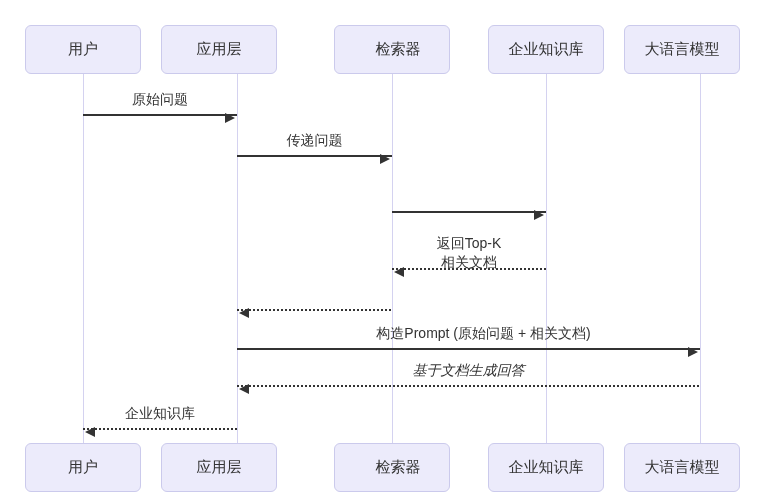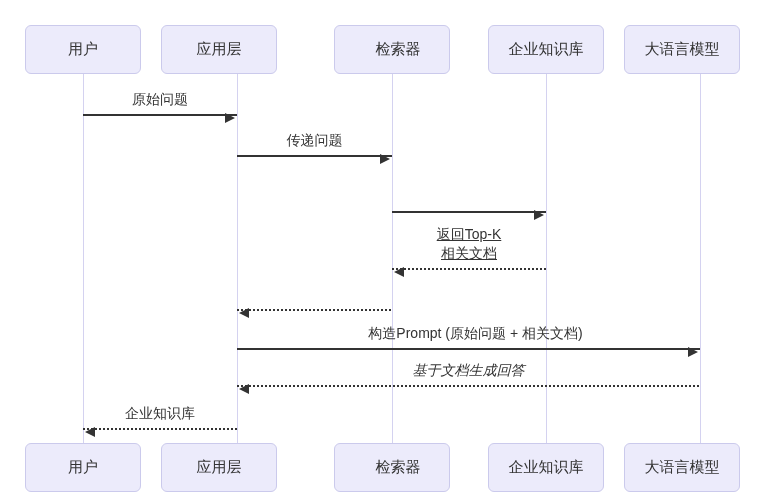--- a/index.html
+++ b/index.html
@@ -139,31 +139,31 @@
 
   <div class="msg-label" style="left:225px; top:119px; width:155px;">传递问题</div>
   <div class="msg-line" style="left:225px; top:143px; width:155px;">
     <div class="arrowhead right"></div>
   </div>
 
   <div class="msg-line" style="left:380px; top:199px; width:154px;">
     <div class="arrowhead right"></div>
   </div>
 
-  <div class="msg-label" style="left:380px; top:213px; width:154px;text-decoration:underline;">返回Top-K
+  <div class="msg-label" style="left:380px; top:222px; width:154px;">返回Top-K
 相关文档</div>
   <div class="msg-line dashed" style="left:380px; top:256px; width:154px;">
     <div class="arrowhead left"></div>
   </div>
 
   <div class="msg-line dashed" style="left:225px; top:297px; width:155px;">
     <div class="arrowhead left"></div>
   </div>
 
-  <div class="msg-label" style="left:232px; top:312px; width:463px;">构造Prompt (原始问题 + 相关文档)</div>
+  <div class="msg-label" style="left:240px; top:312px; width:463px;">构造Prompt (原始问题 + 相关文档)</div>
   <div class="msg-line" style="left:225px; top:336px; width:463px;">
     <div class="arrowhead right"></div>
   </div>
 
   <div class="msg-label" style="left:225px; top:349px; width:463px;font-style:italic;">基于文档生成回答</div>
   <div class="msg-line dashed" style="left:225px; top:373px; width:463px;">
     <div class="arrowhead left"></div>
   </div>
 
   <div class="msg-label" style="left:71px; top:392px; width:154px;">企业知识库</div>

